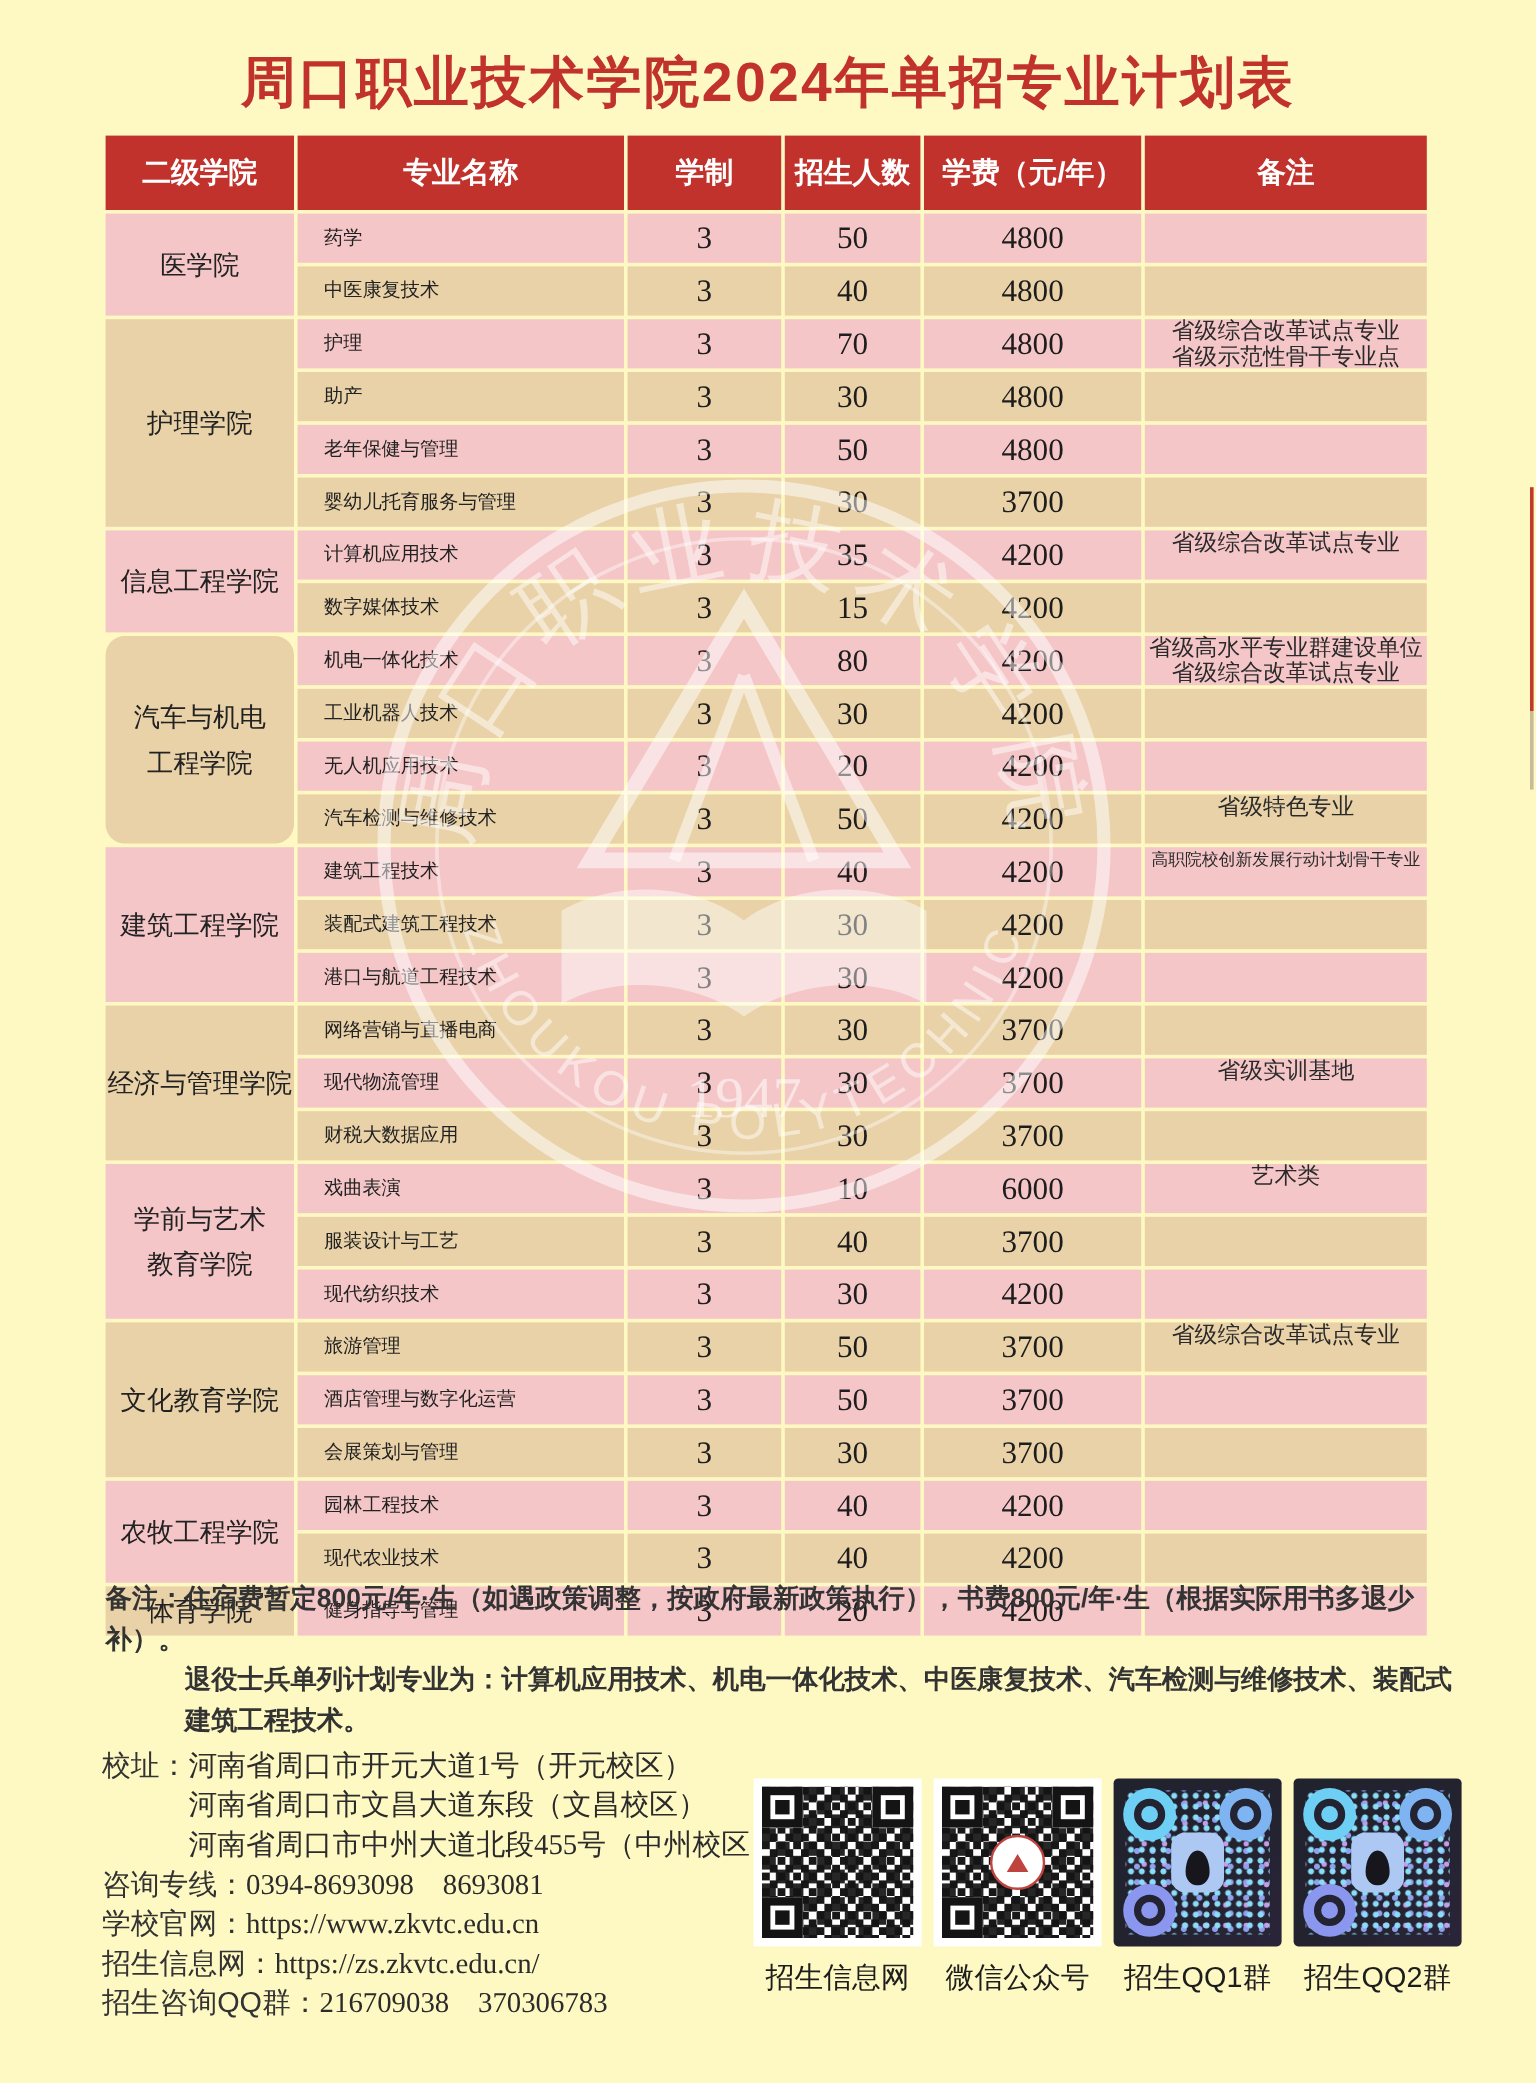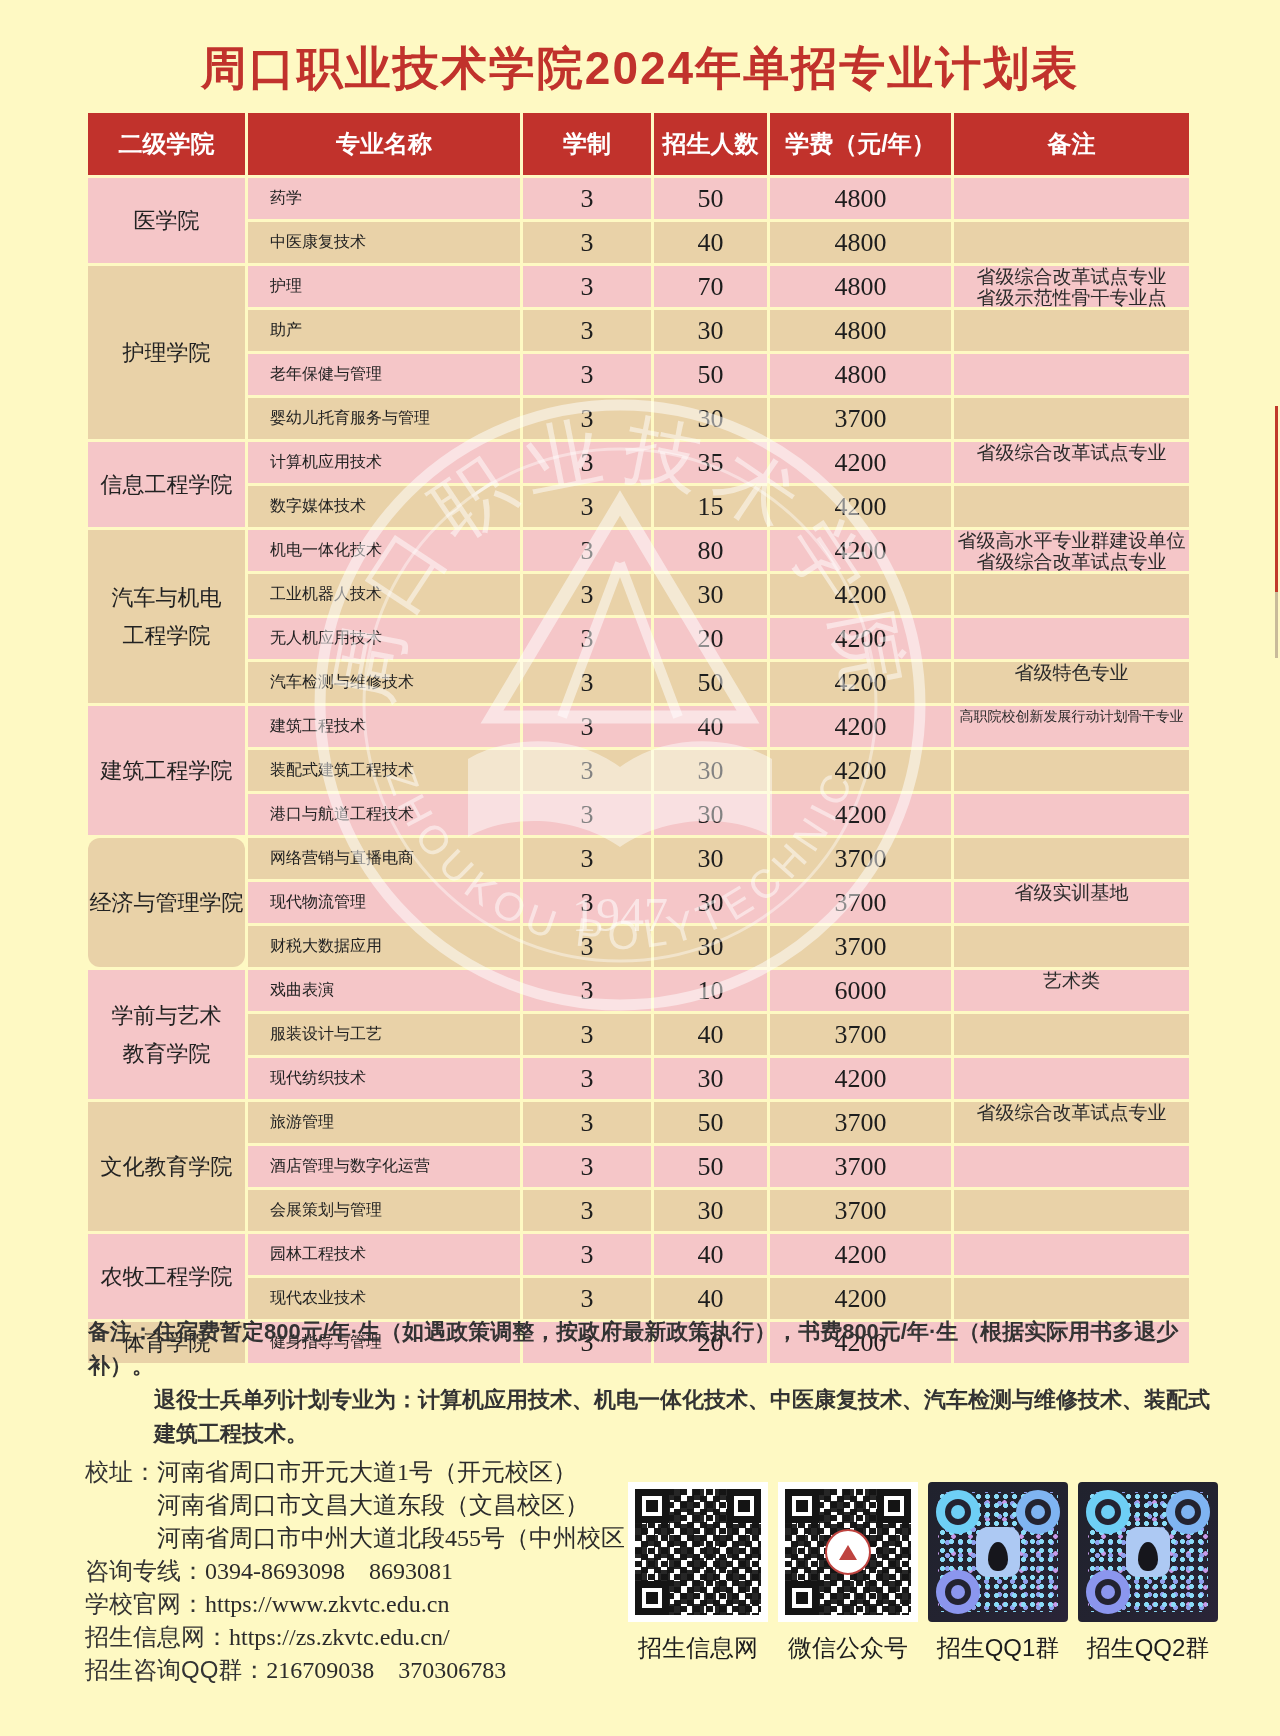--- a/index.html
+++ b/index.html
@@ -140,21 +140,21 @@
       <div class="cell num pink">35</div>
       <div class="cell num pink">4200</div>
       <div class="cell note pink">
         <div>省级综合改革试点专业</div>
       </div>
       <div class="cell major tan">数字媒体技术</div>
       <div class="cell num tan">3</div>
       <div class="cell num tan">15</div>
       <div class="cell num tan">4200</div>
       <div class="cell note tan"></div>
-      <div class="college tan" style="grid-row: span 4;">
+      <div class="college tan" style="grid-row: span 4; border-radius: 16px;">
         <div>汽车与机电</div>
         <div>工程学院</div>
       </div>
       <div class="cell major pink">机电一体化技术</div>
       <div class="cell num pink">3</div>
       <div class="cell num pink">80</div>
       <div class="cell num pink">4200</div>
       <div class="cell note pink">
         <div>省级高水平专业群建设单位</div>
         <div>省级综合改革试点专业</div>
@@ -189,21 +189,21 @@
       <div class="cell major tan">装配式建筑工程技术</div>
       <div class="cell num tan">3</div>
       <div class="cell num tan">30</div>
       <div class="cell num tan">4200</div>
       <div class="cell note tan"></div>
       <div class="cell major pink">港口与航道工程技术</div>
       <div class="cell num pink">3</div>
       <div class="cell num pink">30</div>
       <div class="cell num pink">4200</div>
       <div class="cell note pink"></div>
-      <div class="college tan" style="grid-row: span 3; border-radius: 12px;">
+      <div class="college tan" style="grid-row: span 3;">
         <div>经济与管理学院</div>
       </div>
       <div class="cell major tan">网络营销与直播电商</div>
       <div class="cell num tan">3</div>
       <div class="cell num tan">30</div>
       <div class="cell num tan">3700</div>
       <div class="cell note tan"></div>
       <div class="cell major pink">现代物流管理</div>
       <div class="cell num pink">3</div>
       <div class="cell num pink">30</div>

